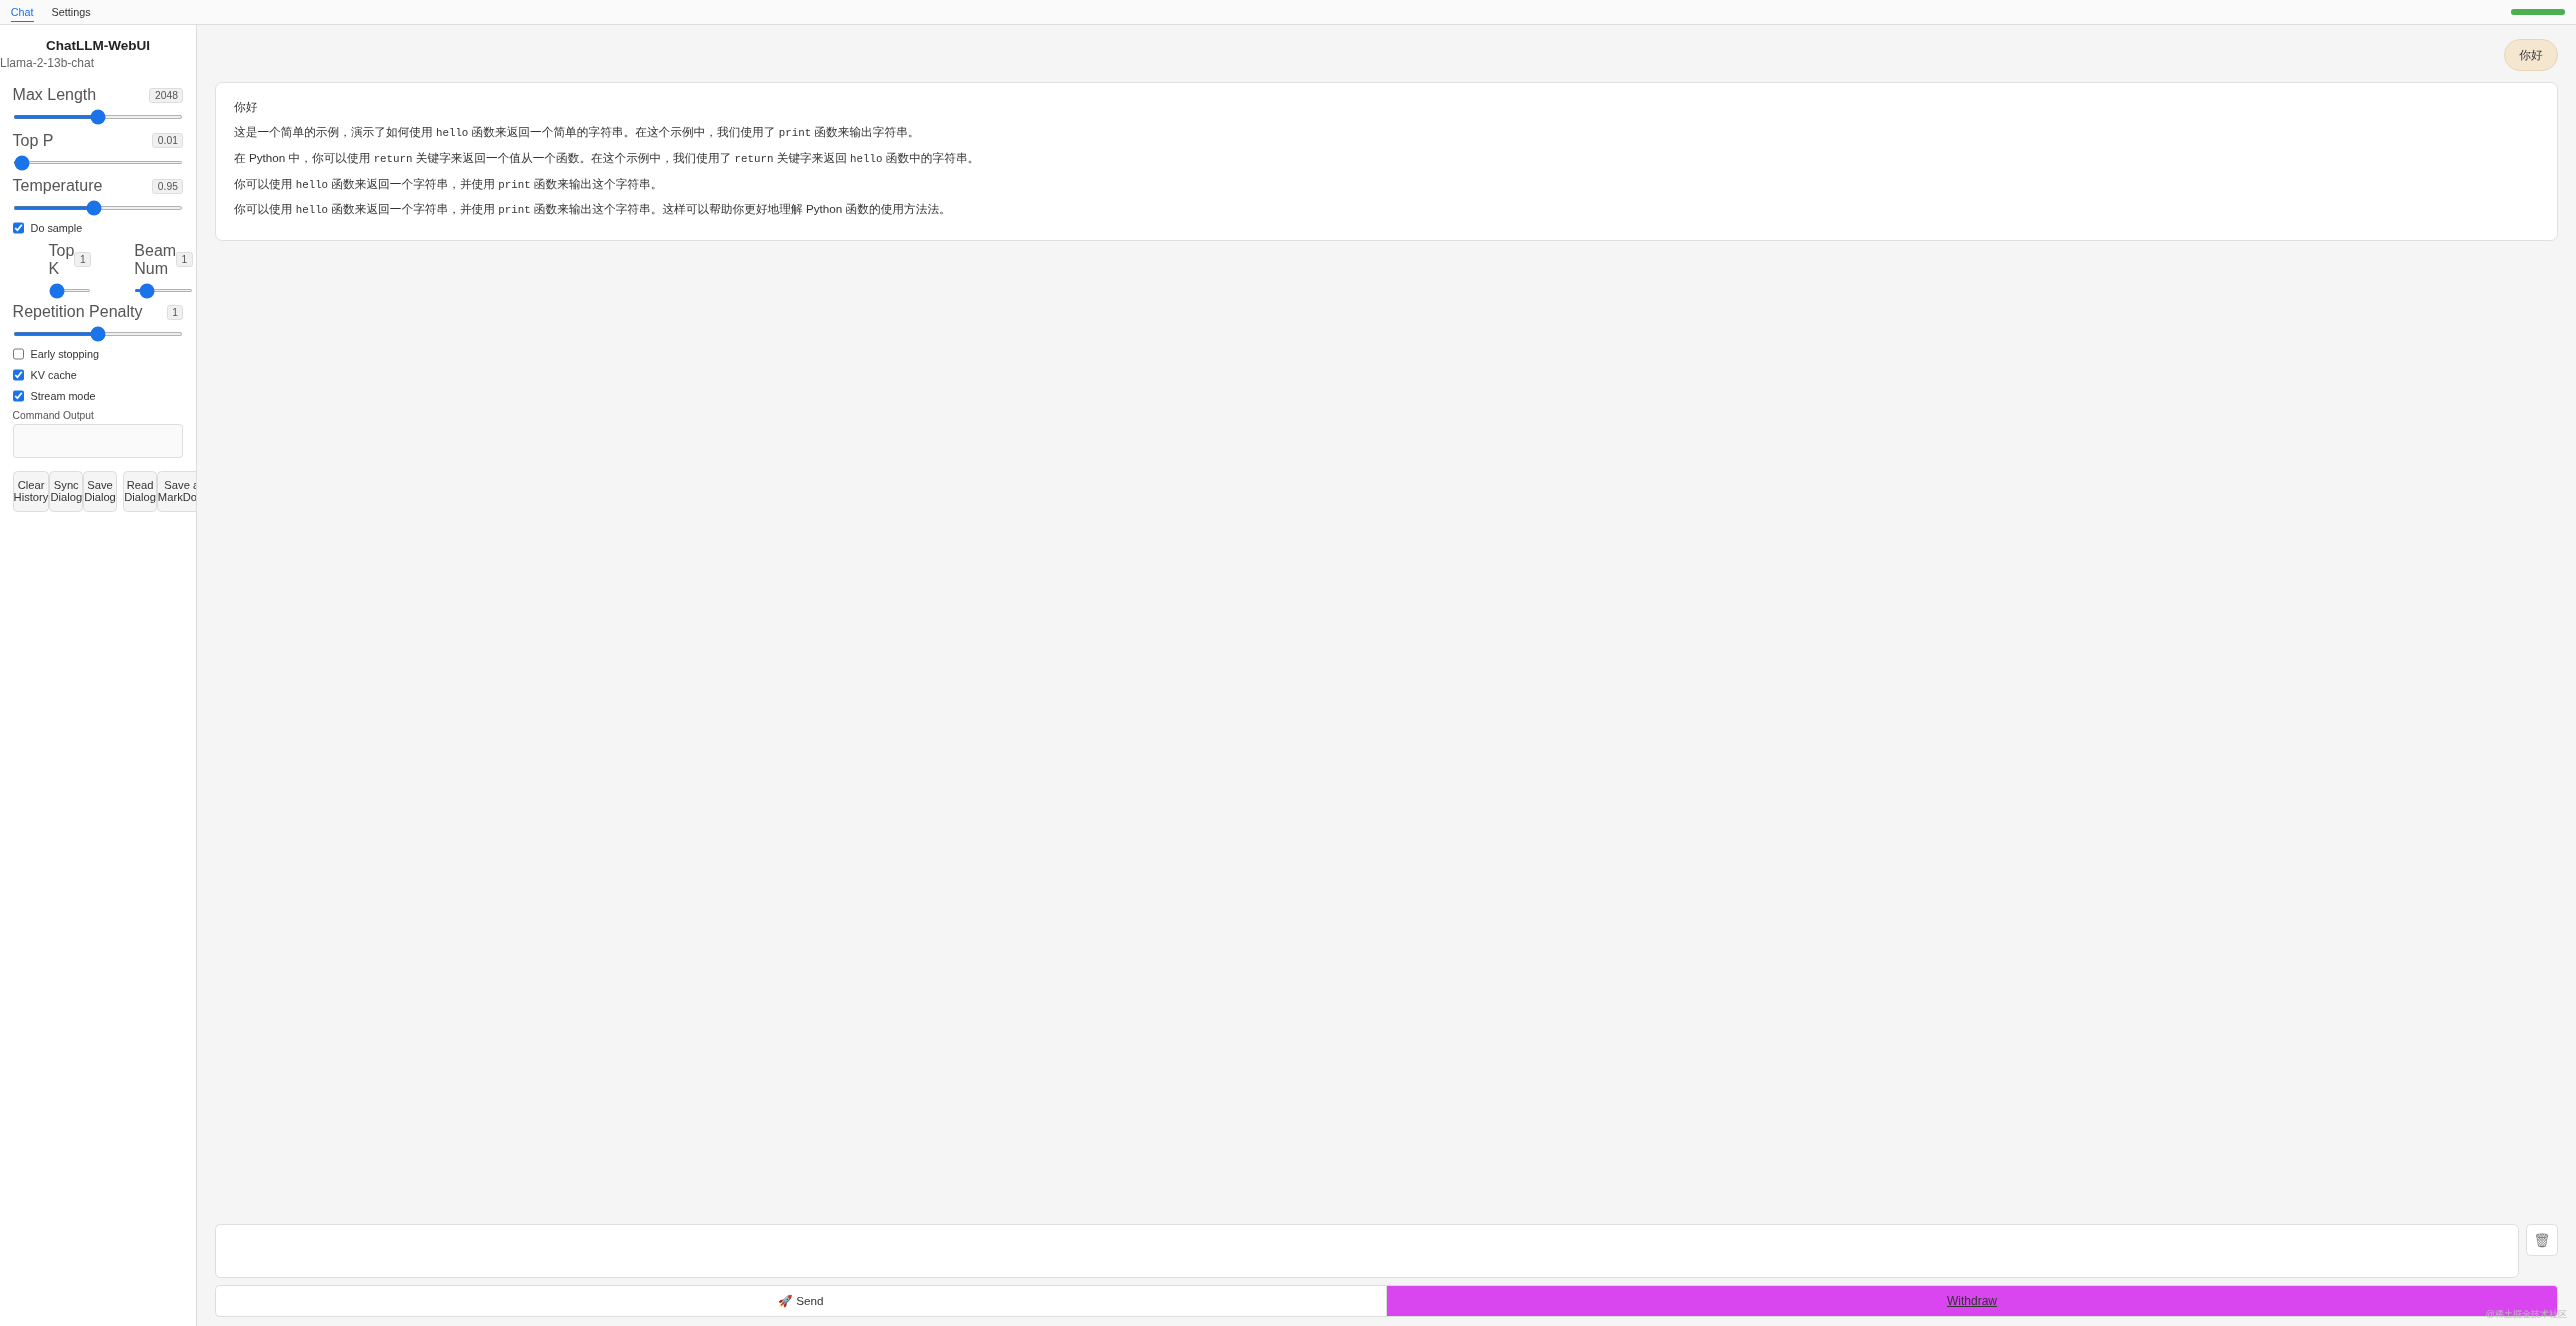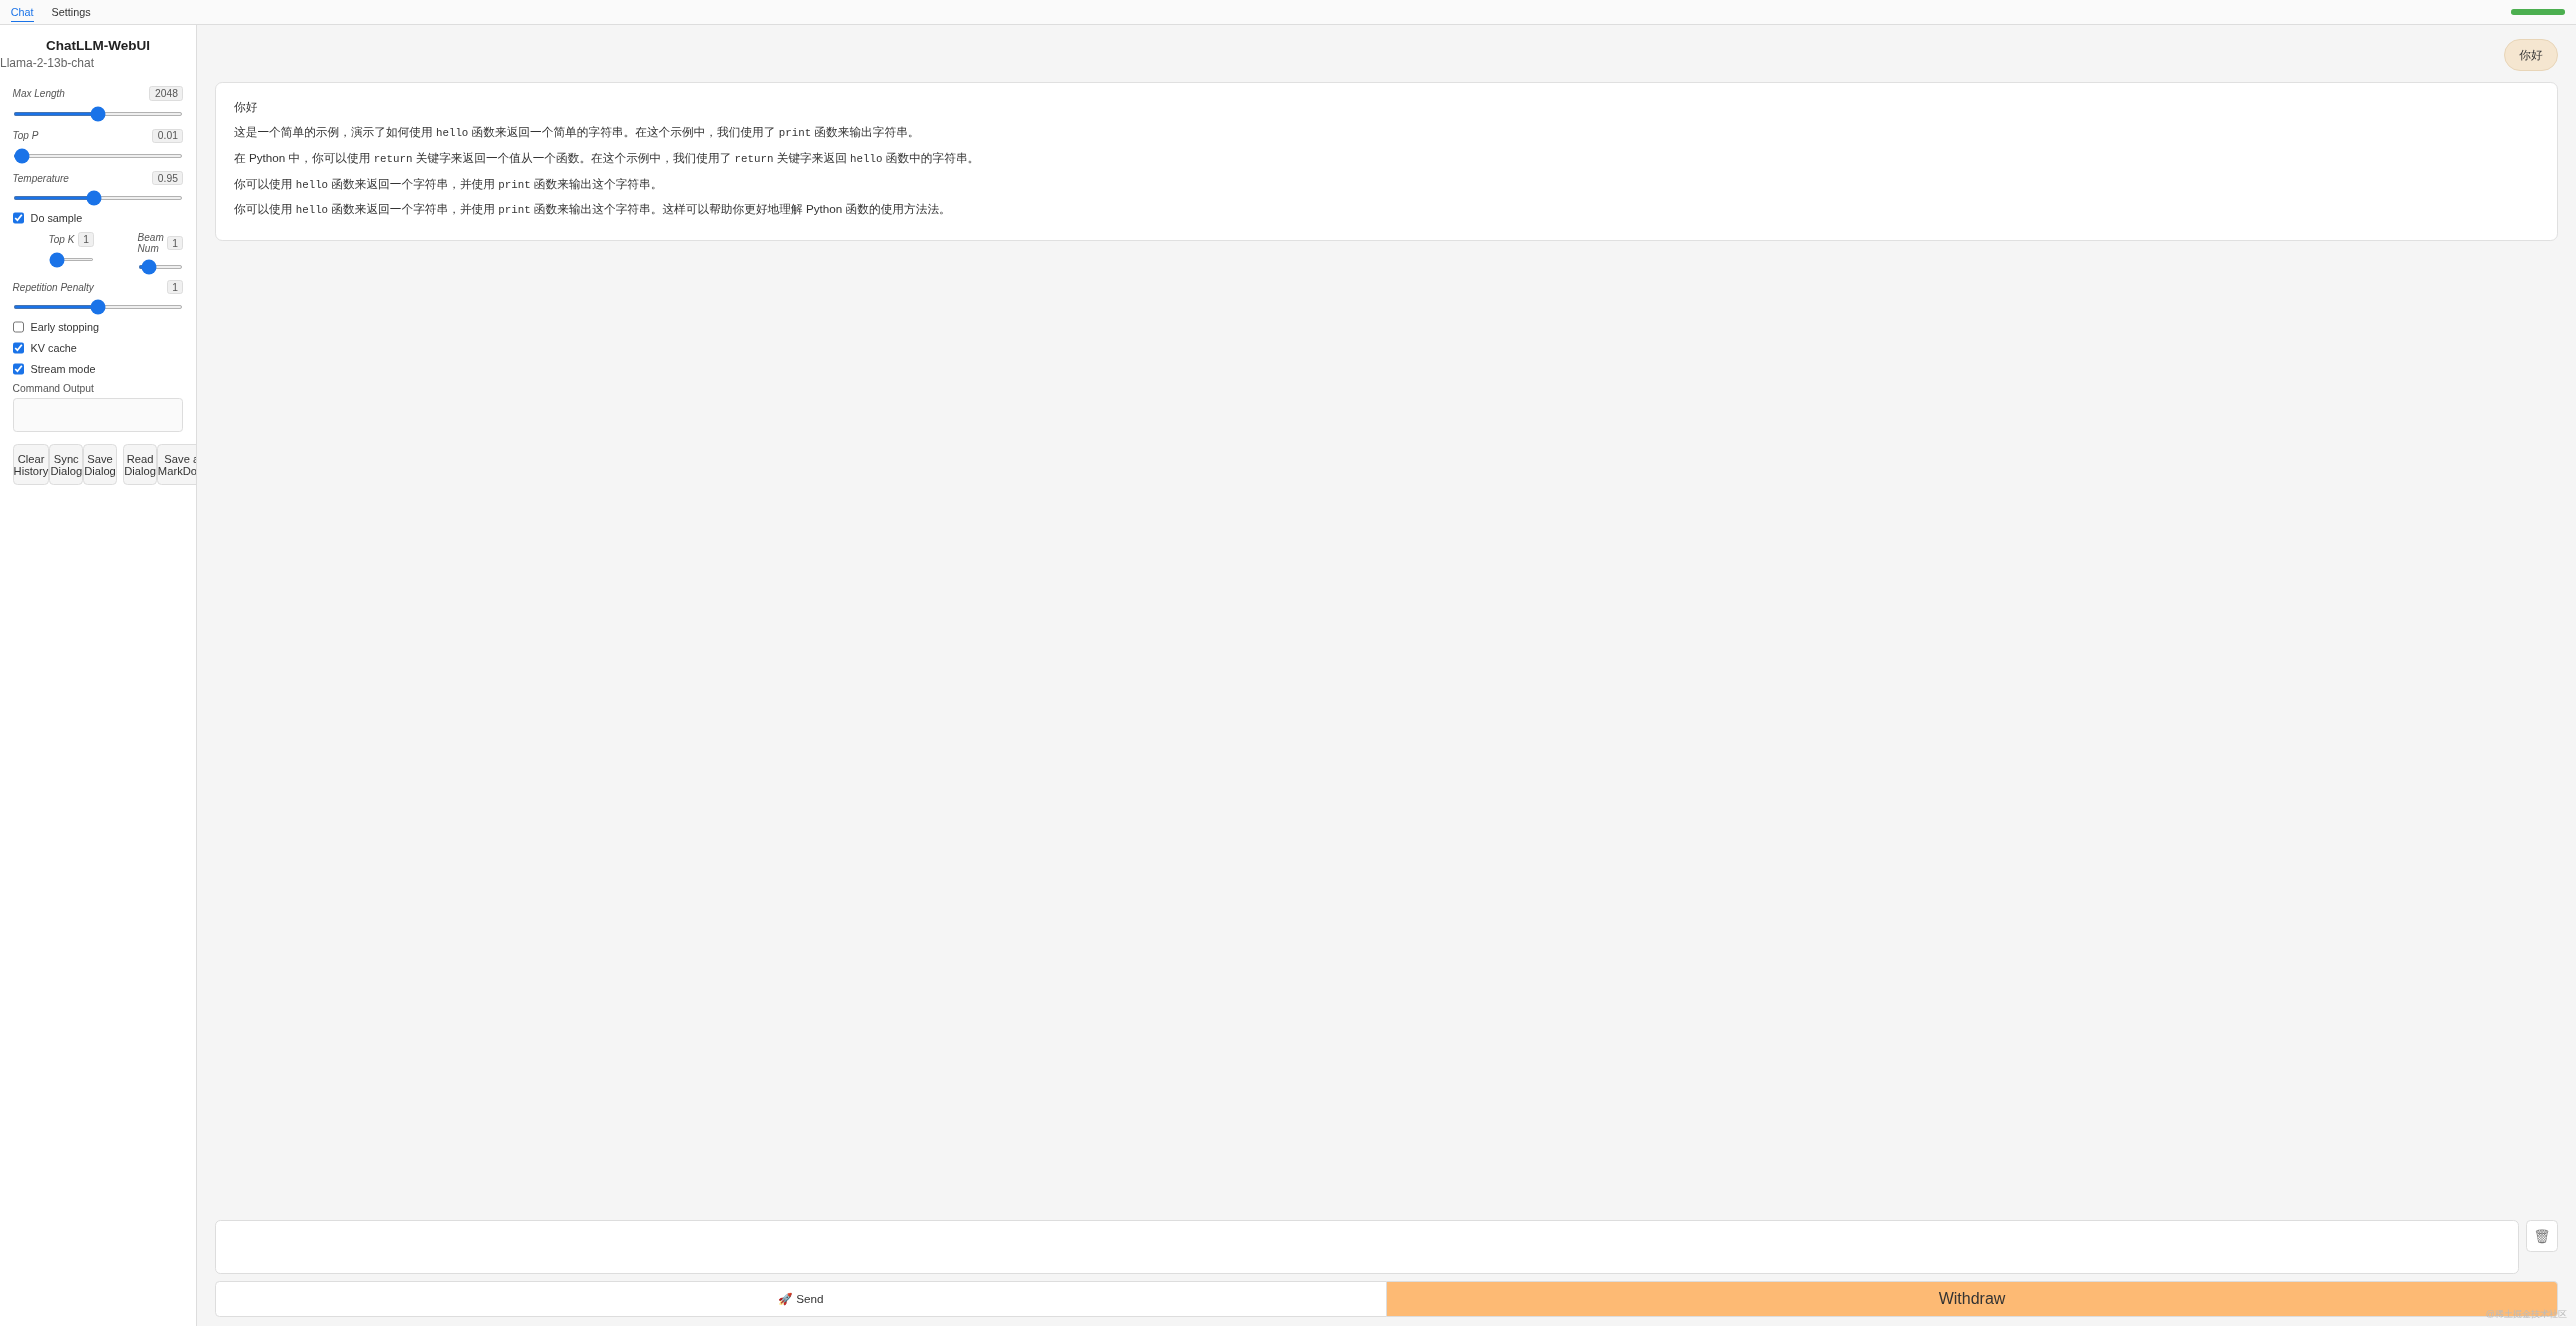--- a/index.html
+++ b/index.html
@@ -66,23 +66,22 @@
     .param-block {
       padding: 5.4px 12.6px;
     }
     .param-header {
       display: flex;
       justify-content: space-between;
       align-items: center;
       margin-bottom: 3.6px;
     }
     .param-label {
-      font-size: 10px;
+      font-size: 16px;
       color: #555;
-      font-style: italic;
     }
     .param-value {
       font-size: 10.3px;
       color: #555;
       background: #f0f0f0;
       border: 0.9px solid #ddd;
       border-radius: 2.7px;
       padding: 0.9px 4.5px;
     }
     input[type=range] {
@@ -268,29 +267,30 @@
       border-radius: 4.5px 0 0 4.5px;
       cursor: pointer;
       font-size: 11.7px;
       font-weight: 500;
       color: #333;
       text-align: center;
     }
     .withdraw-btn {
       flex: 1;
       padding: 8px 0;
-      background: #fdba74;
+      background: #d946ef;
       border: 0.9px solid #ddd;
       border-left: none;
       border-radius: 0 4.5px 4.5px 0;
       cursor: pointer;
-      font-size: 16px;
+      font-size: 12px;
       font-weight: 500;
       color: #333;
       text-align: center;
+      text-decoration: underline;
     }
 
     .watermark {
       position: fixed;
       bottom: 5.4px;
       right: 9px;
       font-size: 9px;
       color: #bbb;
     }
   </style>

